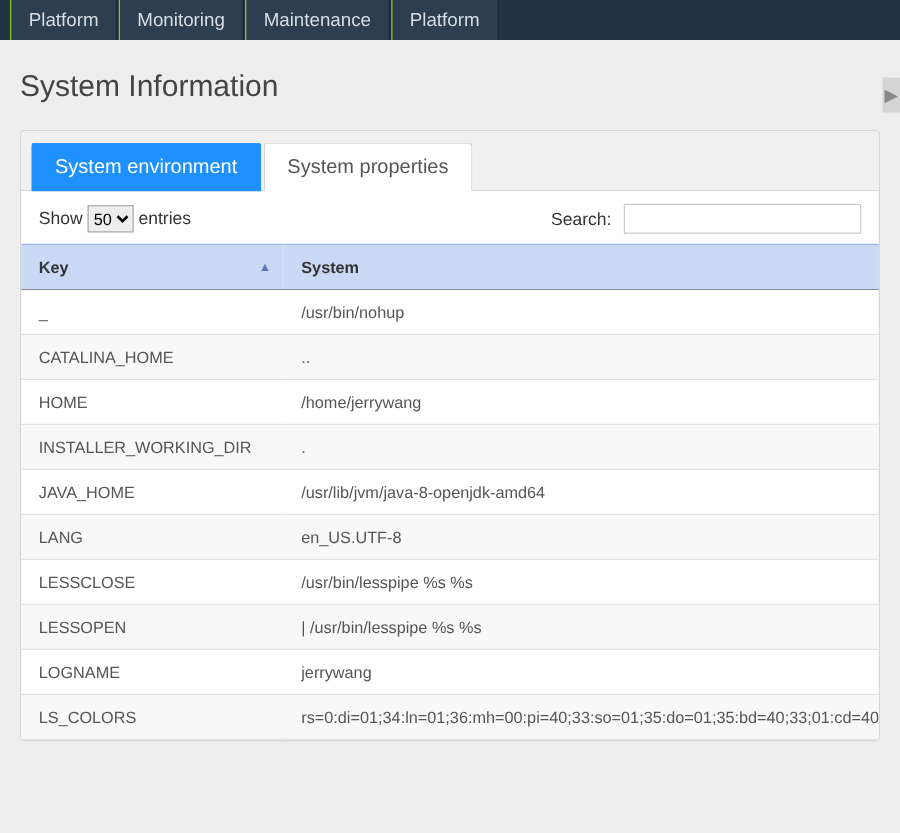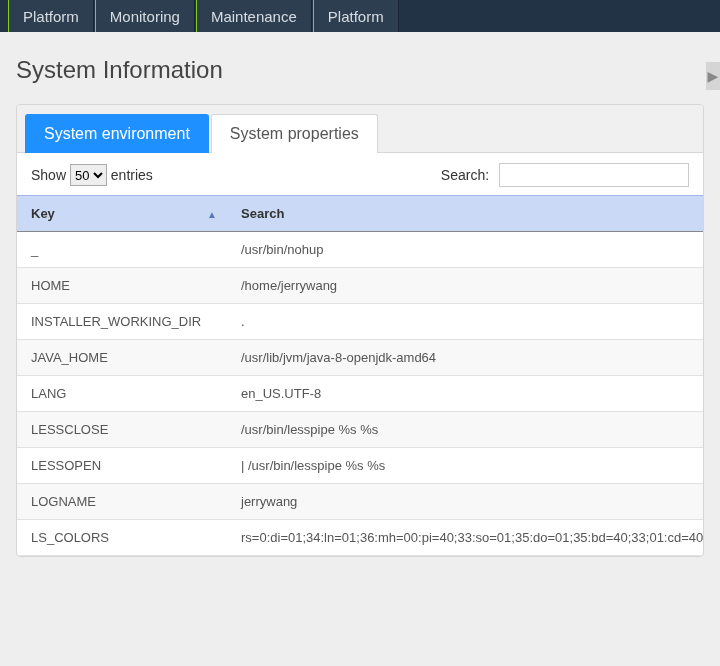--- a/index.html
+++ b/index.html
@@ -174,30 +174,34 @@
   </div>
 
   <table class="data">
     <thead>
       <tr>
         <th class="key-col">
           <span>Key</span>
           <span class="sort-ind">▲</span>
         </th>
         <th>
-          <span>Search</span>
+          <span>System</span>
         </th>
       </tr>
     </thead>
     <tbody id="table-body">
         <tr>
           <td class="key-col">_</td>
           <td>/usr/bin/nohup</td>
         </tr>
         <tr>
+          <td class="key-col">CATALINA_HOME</td>
+          <td>..</td>
+        </tr>
+        <tr>
           <td class="key-col">HOME</td>
           <td>/home/jerrywang</td>
         </tr>
         <tr>
           <td class="key-col">INSTALLER_WORKING_DIR</td>
           <td>.</td>
         </tr>
         <tr>
           <td class="key-col">JAVA_HOME</td>
           <td>/usr/lib/jvm/java-8-openjdk-amd64</td>

